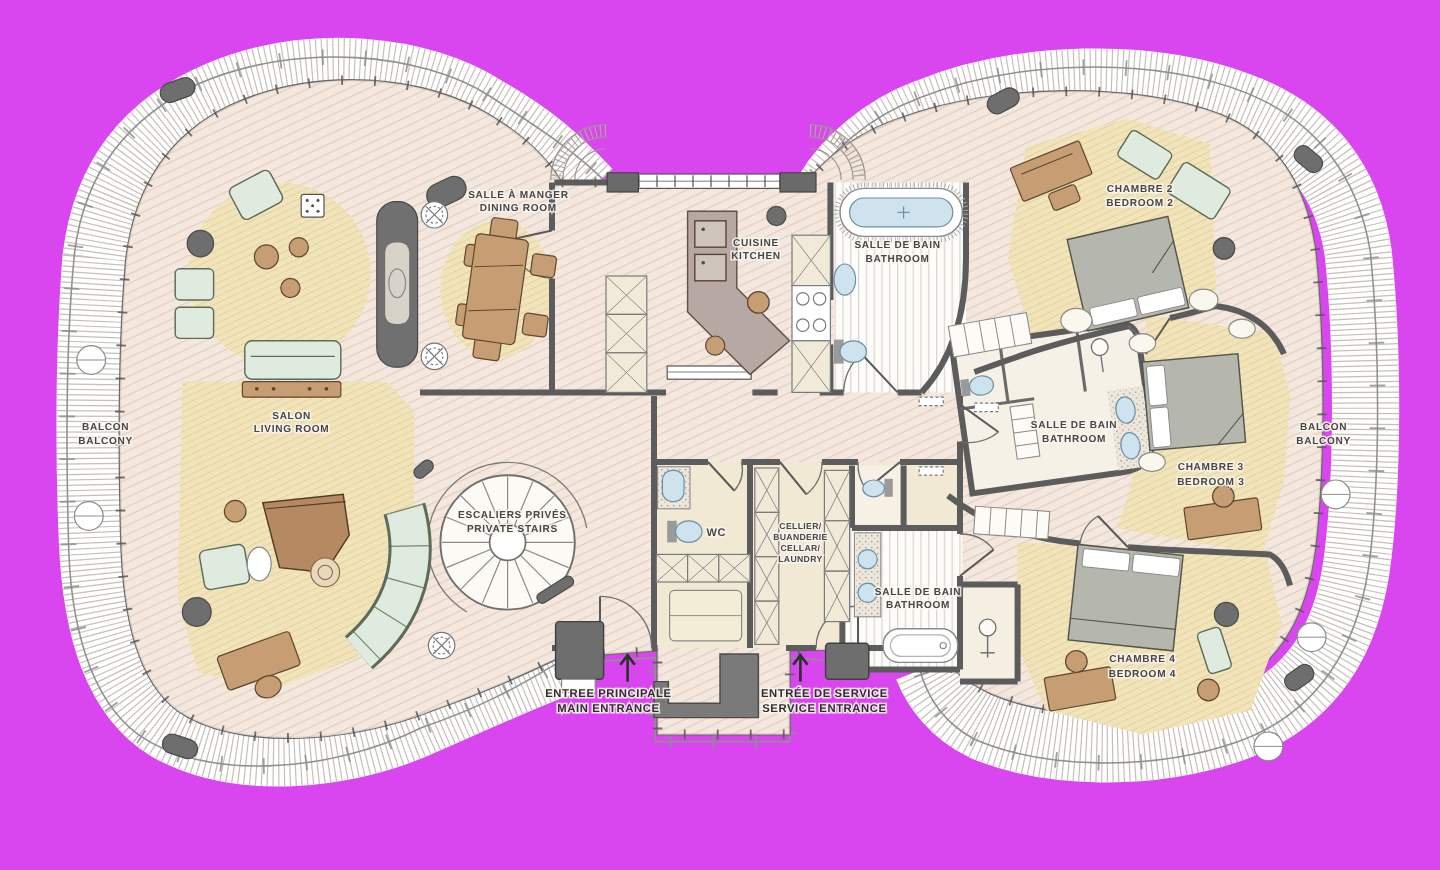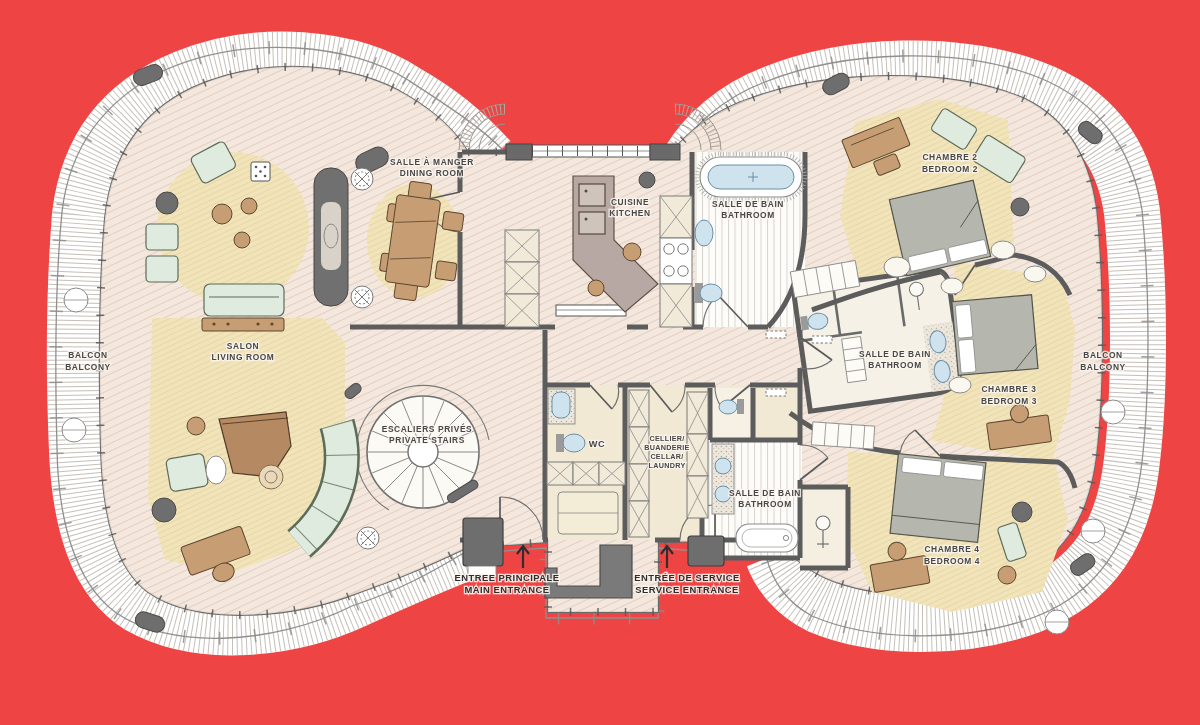--- a/index.html
+++ b/index.html
@@ -1,16 +1,16 @@
 <!DOCTYPE html>
 <html><head>
 <meta charset="utf-8">
 <style>
   html,body{margin:0;padding:0;background:#ffffff;}
-  .stage{position:relative;width:1200px;height:725px;background:#ef4444;overflow:hidden;
+  .stage{position:relative;width:1200px;height:725px;background:#d946ef;overflow:hidden;
          font-family:"Liberation Sans", sans-serif;}
   svg{display:block}
   .lbl{font-family:"Liberation Sans",sans-serif;font-weight:bold;font-size:8.4px;
        letter-spacing:.6px;fill:#474747;text-anchor:middle;
        paint-order:stroke;stroke:rgba(250,245,238,.85);stroke-width:2.6px;}
   .lbl-sm{font-size:7.2px;letter-spacing:.3px;}
   .lbl-wc{font-size:9.2px;}
   .lbl-ent{font-size:9.4px;fill:#2e2e2e;letter-spacing:.5px;}
   .wall{stroke:#5c5c5c;stroke-width:5;fill:none;stroke-linecap:butt;}
   .wall-thin{stroke:#6a6a6a;stroke-width:2.6;fill:none;}

